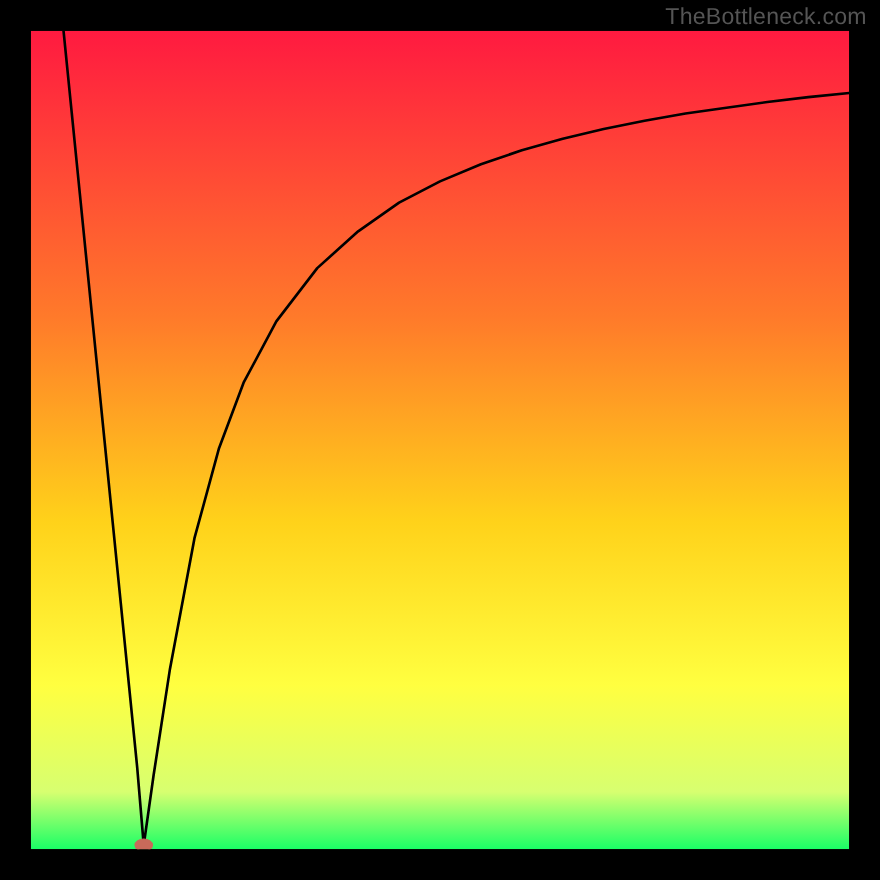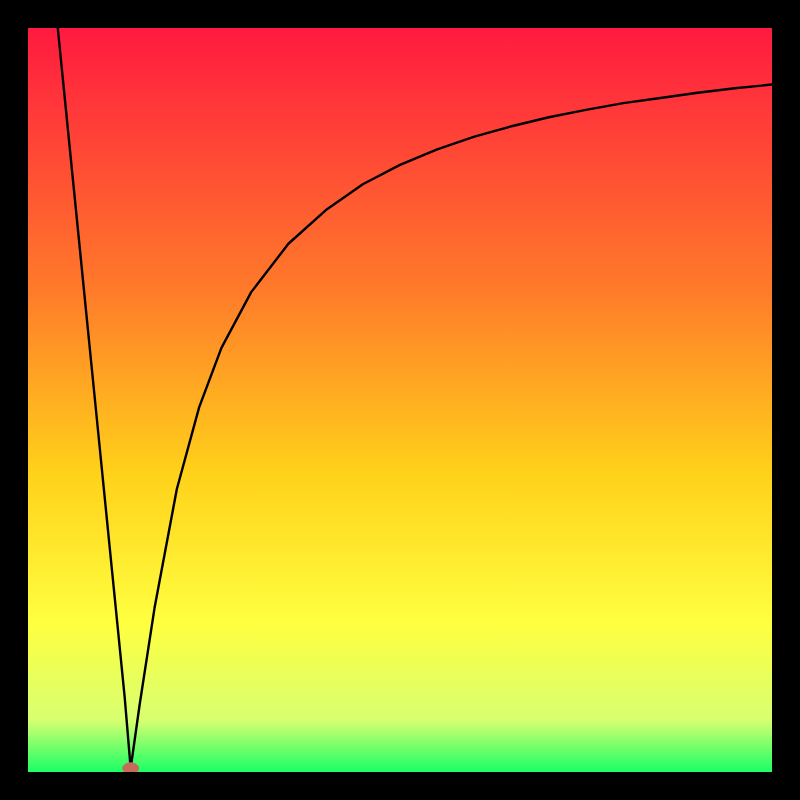--- a/index.html
+++ b/index.html
@@ -48,13 +48,14 @@
         <stop id="g3" offset="80%" stop-color="#ffff40"></stop>
         <stop id="g4" offset="93%" stop-color="#d7ff70"></stop>
         <stop id="g5" offset="100%" stop-color="#1aff66"></stop>
       </linearGradient>
     </defs>
     <rect x="0" y="0" width="744" height="744" fill="url(#bg-grad)"></rect>
     <path id="left-branch" fill="none" stroke="#000000" stroke-width="2.4" stroke-linecap="round" stroke-linejoin="round" d="M29.76 0.00 L37.20 74.40 L44.64 148.80 L52.08 223.20 L59.52 297.60 L66.96 372.00 L74.40 446.40 L81.84 520.80 L89.28 595.20 L96.72 669.60 L102.67 740.28"></path>
     <path id="right-branch" fill="none" stroke="#000000" stroke-width="2.4" stroke-linecap="round" stroke-linejoin="round" d="M102.67 740.28 L111.60 677.04 L126.48 580.32 L148.80 461.28 L171.12 379.44 L193.44 319.92 L223.20 264.12 L260.40 215.76 L297.60 182.28 L334.80 156.24 L372.00 136.90 L409.20 121.27 L446.40 108.62 L483.60 98.21 L520.80 89.28 L558.00 81.84 L595.20 75.14 L632.40 69.94 L669.60 64.73 L706.80 60.26 L744.00 56.54"></path>
     <ellipse id="min-dot" rx="8" ry="5.5" cx="102.67" cy="740.28" fill="#c86a5a" stroke="#c86a5a"></ellipse>
   </svg>
+  <div class="watermark">TheBottleneck.com</div>
 </div>
 
 </body></html>

